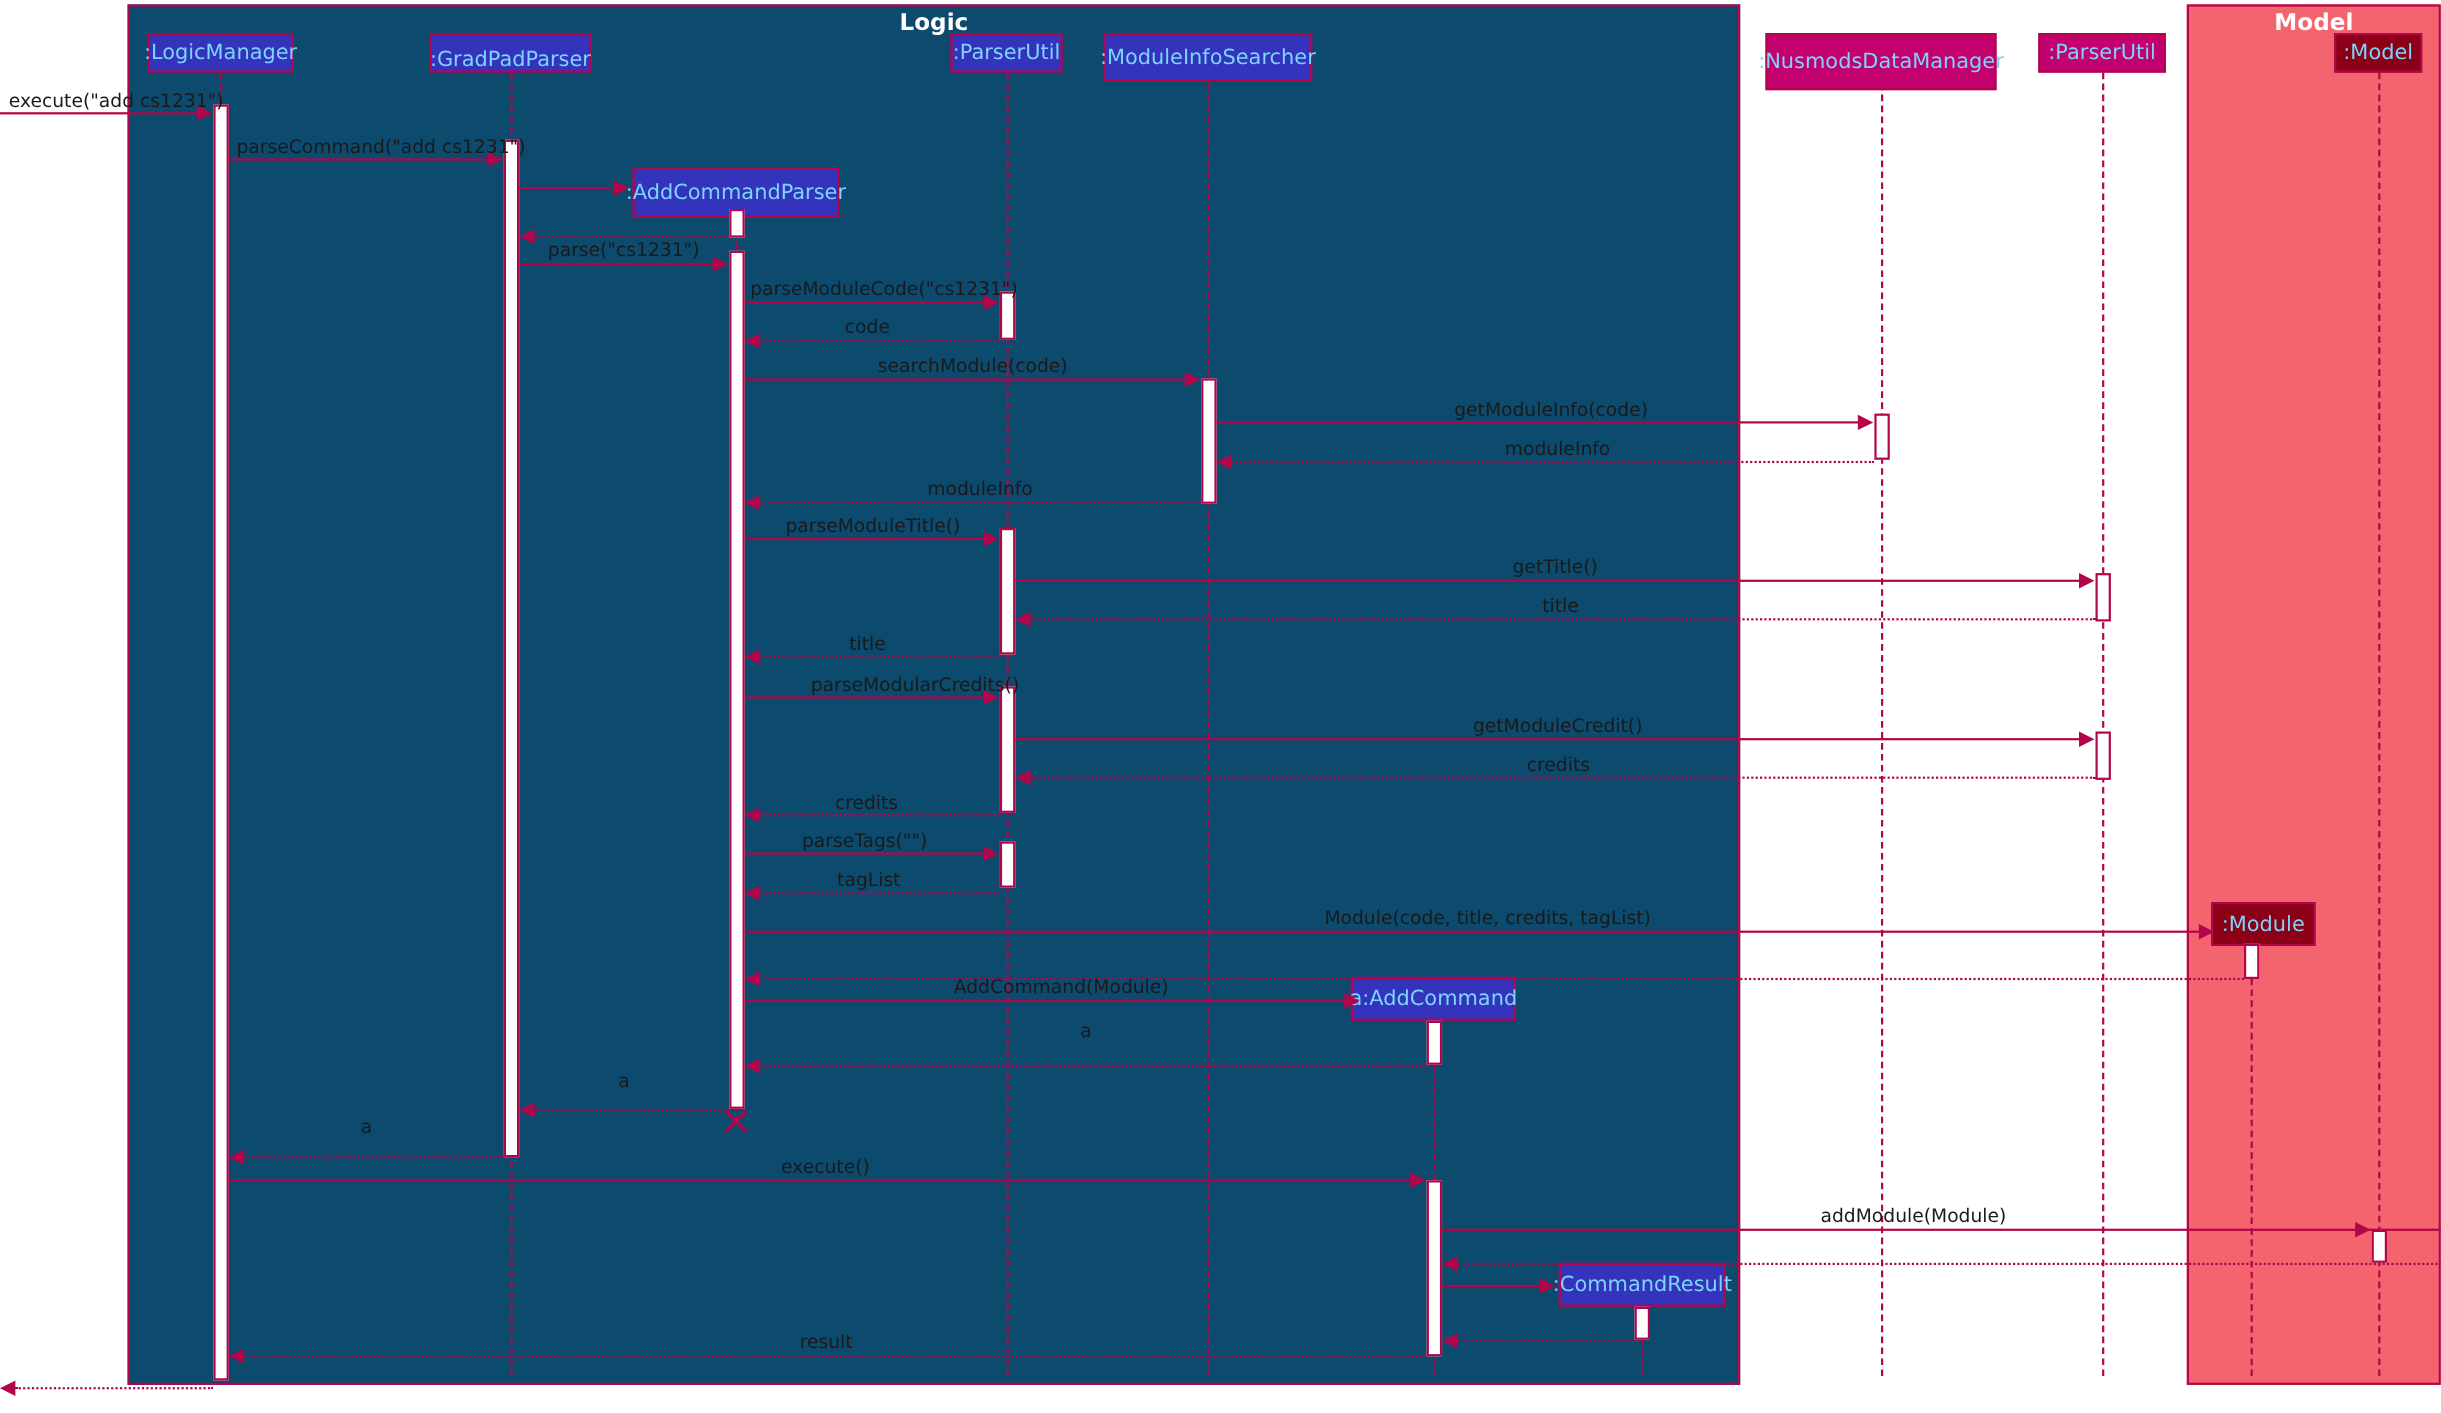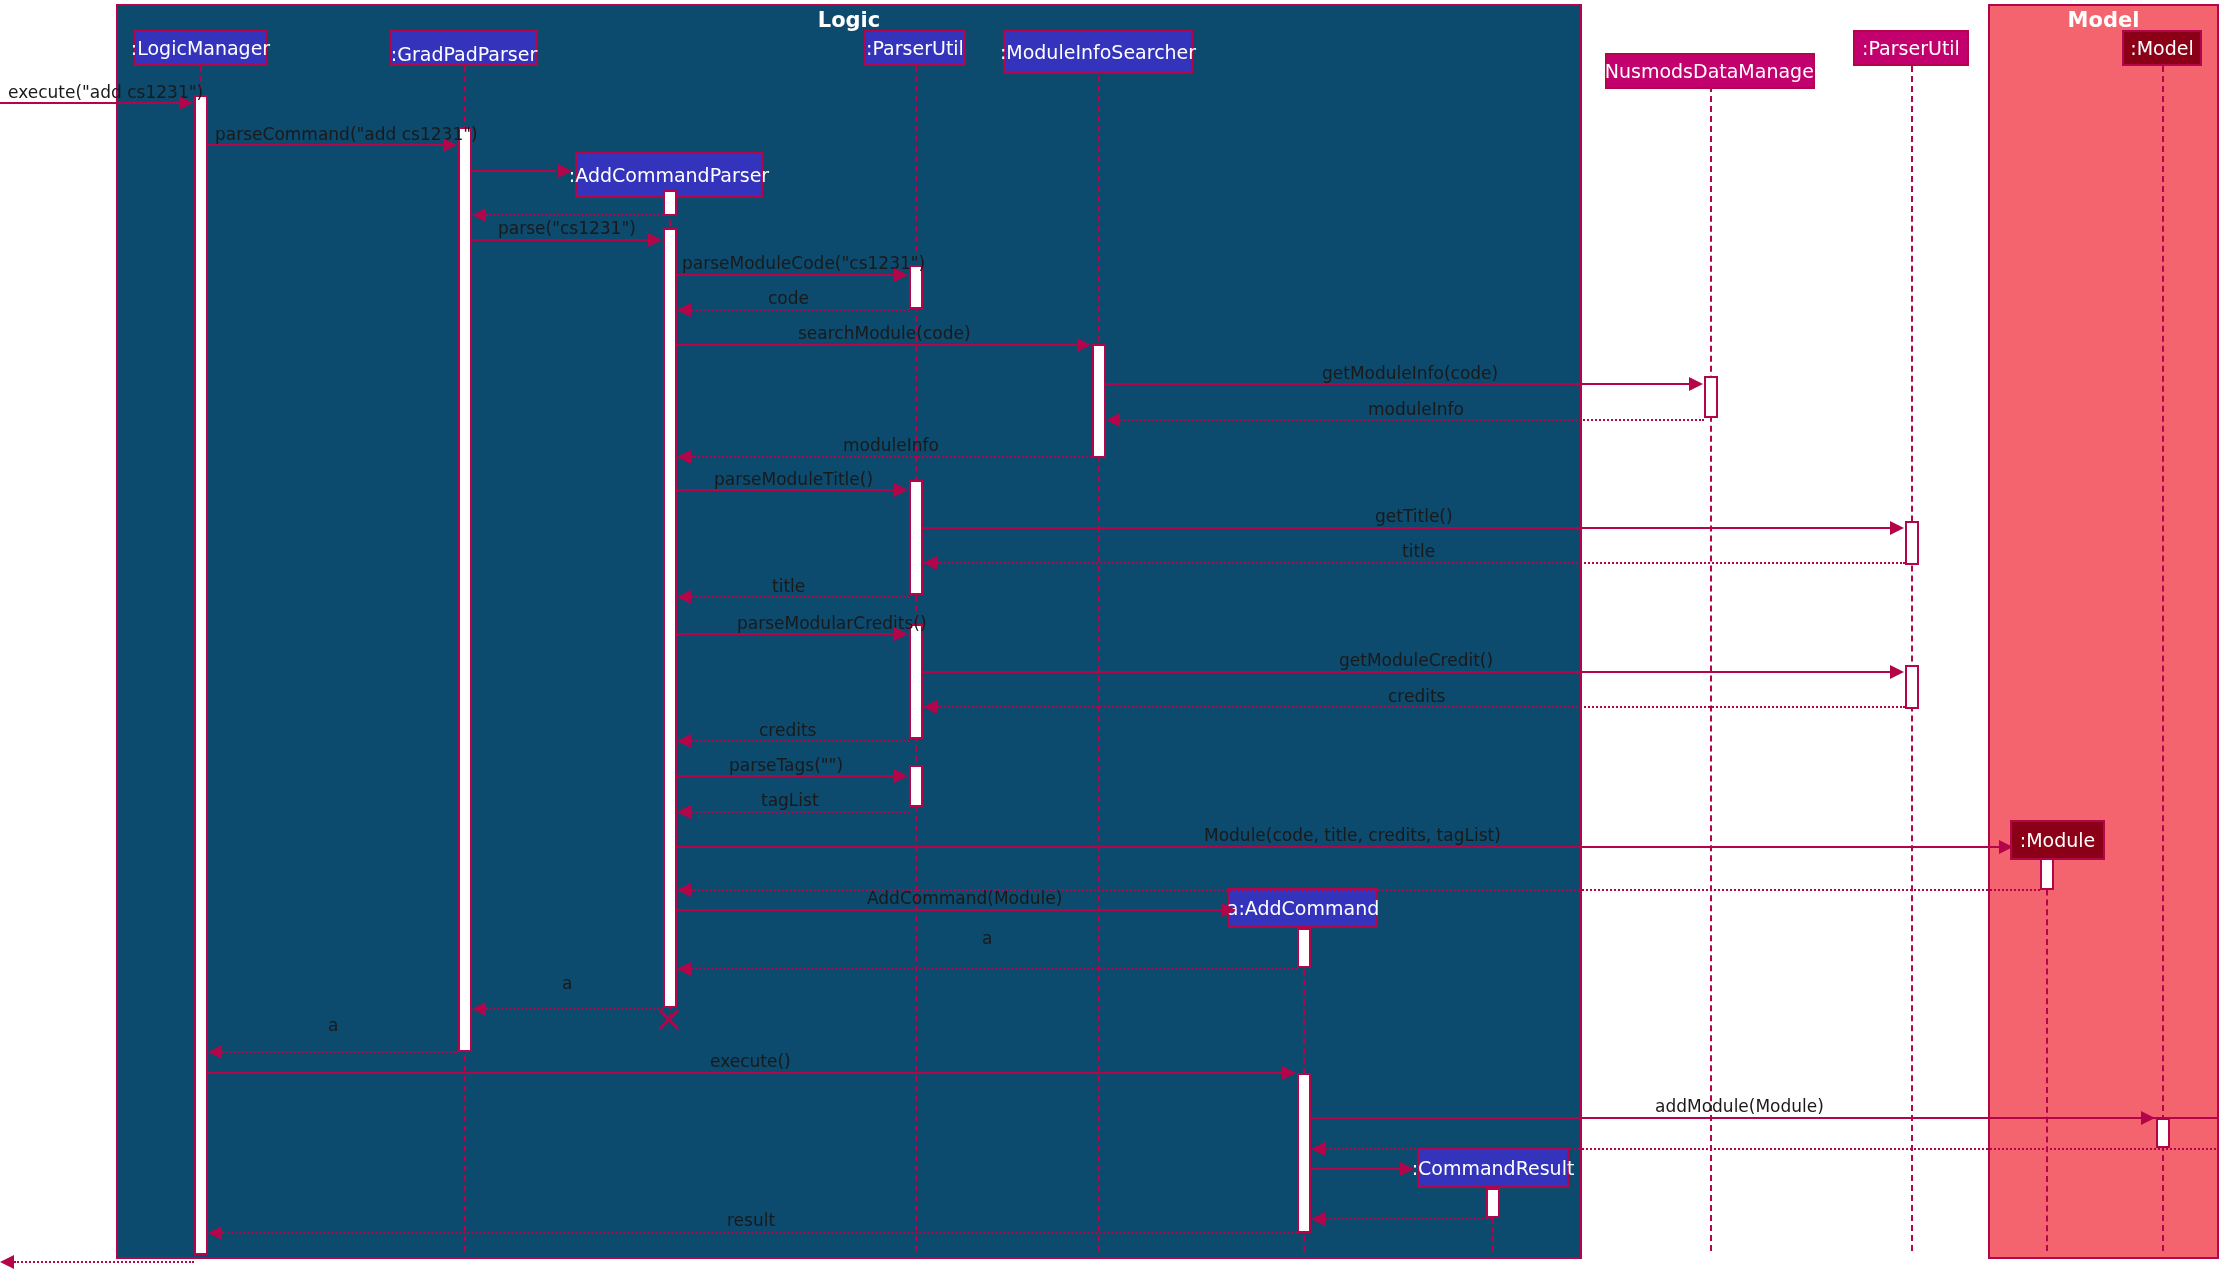--- a/index.html
+++ b/index.html
@@ -43,21 +43,21 @@
   .lifeline {
     position: absolute;
     width: 0;
     border-left: 2px dashed #b3064a;
   }
   
   .pbox {
     position: absolute;
     box-sizing: border-box;
     border: 2px solid #b3064a;
-    color: #ffffff;
+    color: #7dd3fc;
     font-size: 19px;
     font-family: "DejaVu Sans", sans-serif;
     display: flex;
     align-items: center;
     justify-content: center;
     white-space: nowrap;
     padding: 0 10px;
     line-height: 1;
   }
   .pbox-blue  { background: #3333bb; }
@@ -166,21 +166,21 @@
   </div>
 
   <div class="pbox pbox-blue" style="left:1228px; top:888px; width:150px; height:40px;">
     <span>a:AddCommand</span>
   </div>
 
   <div class="pbox pbox-blue" style="left:1417px; top:1148px; width:152px; height:40px;">
     <span>:CommandResult</span>
   </div>
 
-  <div class="pbox pbox-pink" style="left:1605px; top:30px; width:210px; height:36px;margin-top:23px;">
+  <div class="pbox pbox-pink" style="left:1605px; top:30px; width:210px; height:52px;">
     <span>:NusmodsDataManager</span>
   </div>
 
   <div class="pbox pbox-pink" style="left:1853px; top:30px; width:116px; height:36px;">
     <span>:ParserUtil</span>
   </div>
 
   <div class="pbox pbox-dark" style="left:2122px; top:30px; width:80px; height:36px;">
     <span>:Model</span>
   </div>

